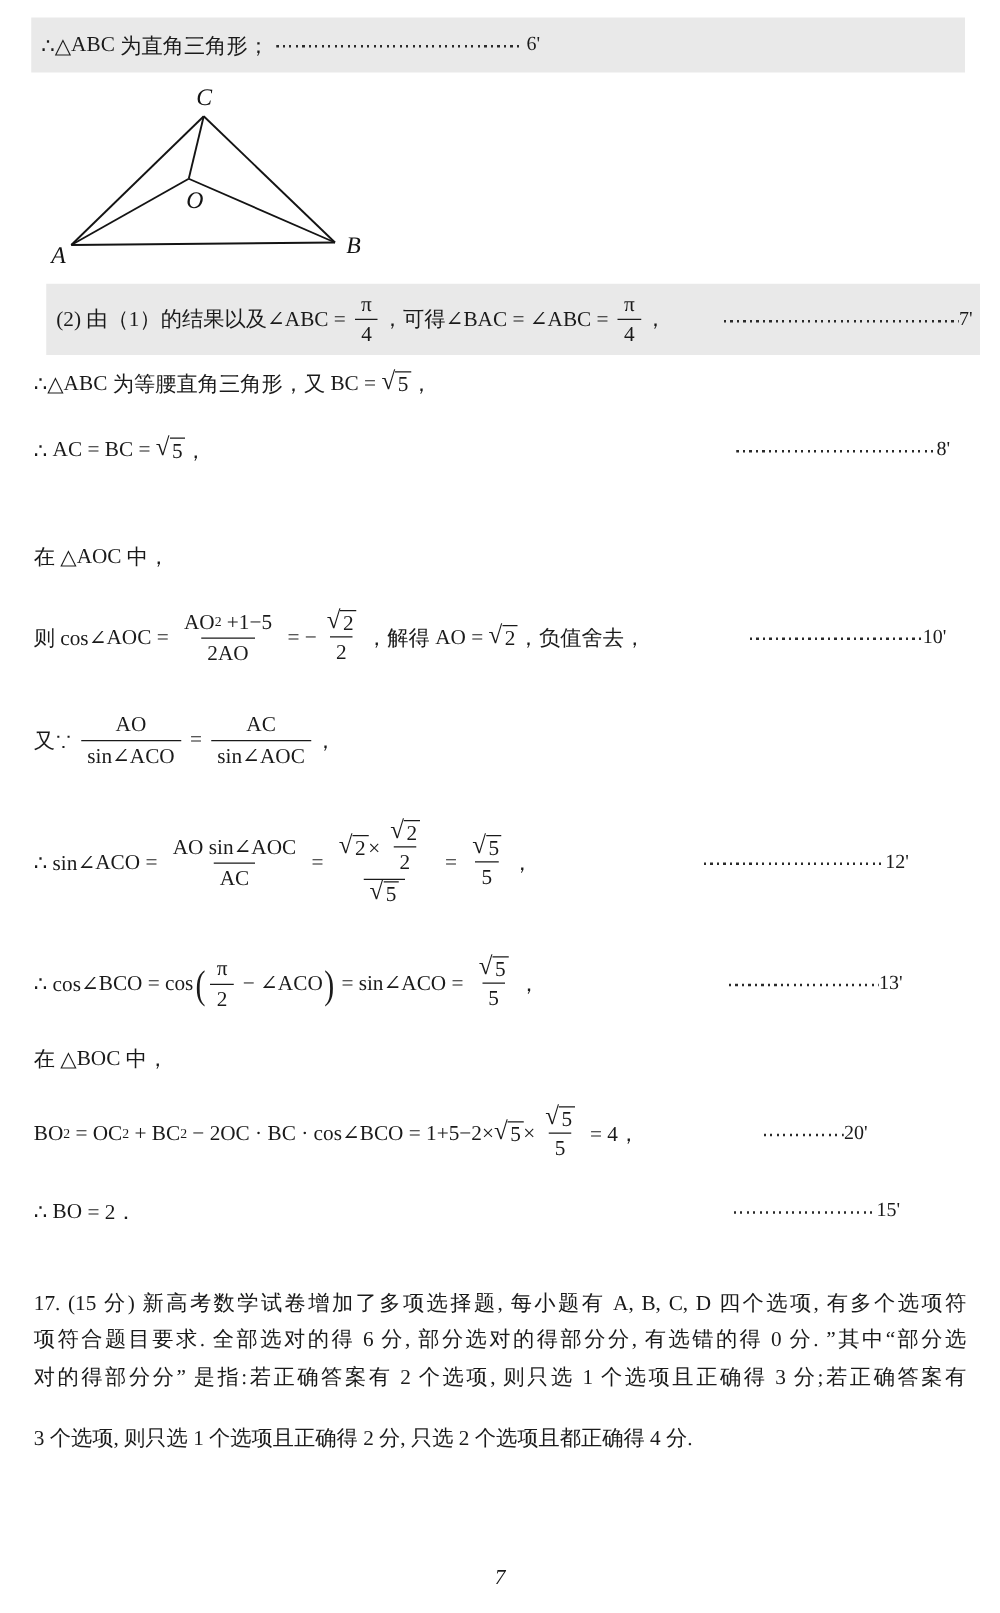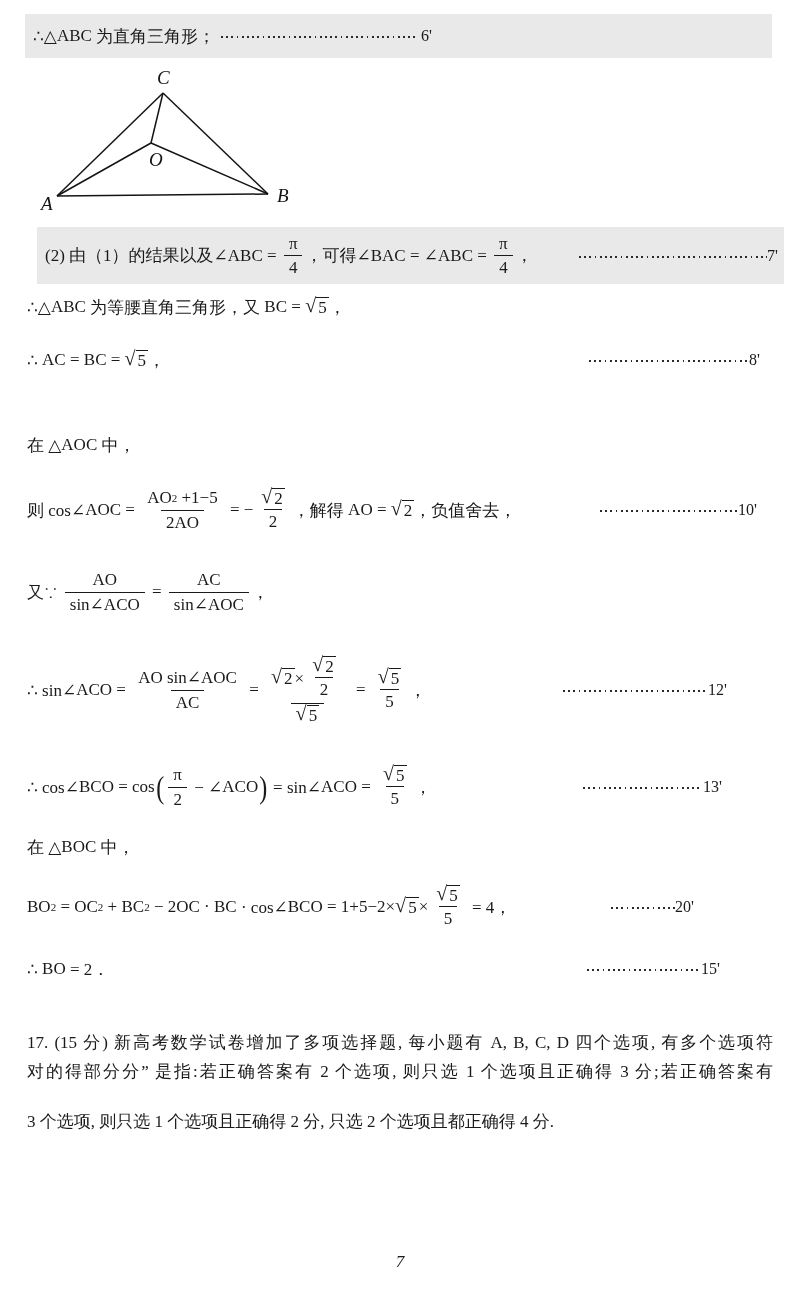--- a/index.html
+++ b/index.html
@@ -323,19 +323,20 @@
         <span class="mv">BO</span>
         <span class="mt"> = 2．</span>
         <span class="fill"></span>
         <span class="dots"></span>
         <span class="score">15'</span>
       </div>
   </div>
 
   <div class="para">
     <div class="pline">17. (15 分) 新高考数学试卷增加了多项选择题, 每小题有 A, B, C, D 四个选项, 有多个选项符</div>
+    <div class="pline">项符合题目要求. 全部选对的得 6 分, 部分选对的得部分分, 有选错的得 0 分. ”其中“部分选</div>
     <div class="pline">对的得部分分” 是指:若正确答案有 2 个选项, 则只选 1 个选项且正确得 3 分;若正确答案有</div>
     <div class="pline no-just">3 个选项, 则只选 1 个选项且正确得 2 分, 只选 2 个选项且都正确得 4 分.</div>
   </div>
 
   <div class="pagenum">7</div>
 
 </div>
 
 </body></html>

